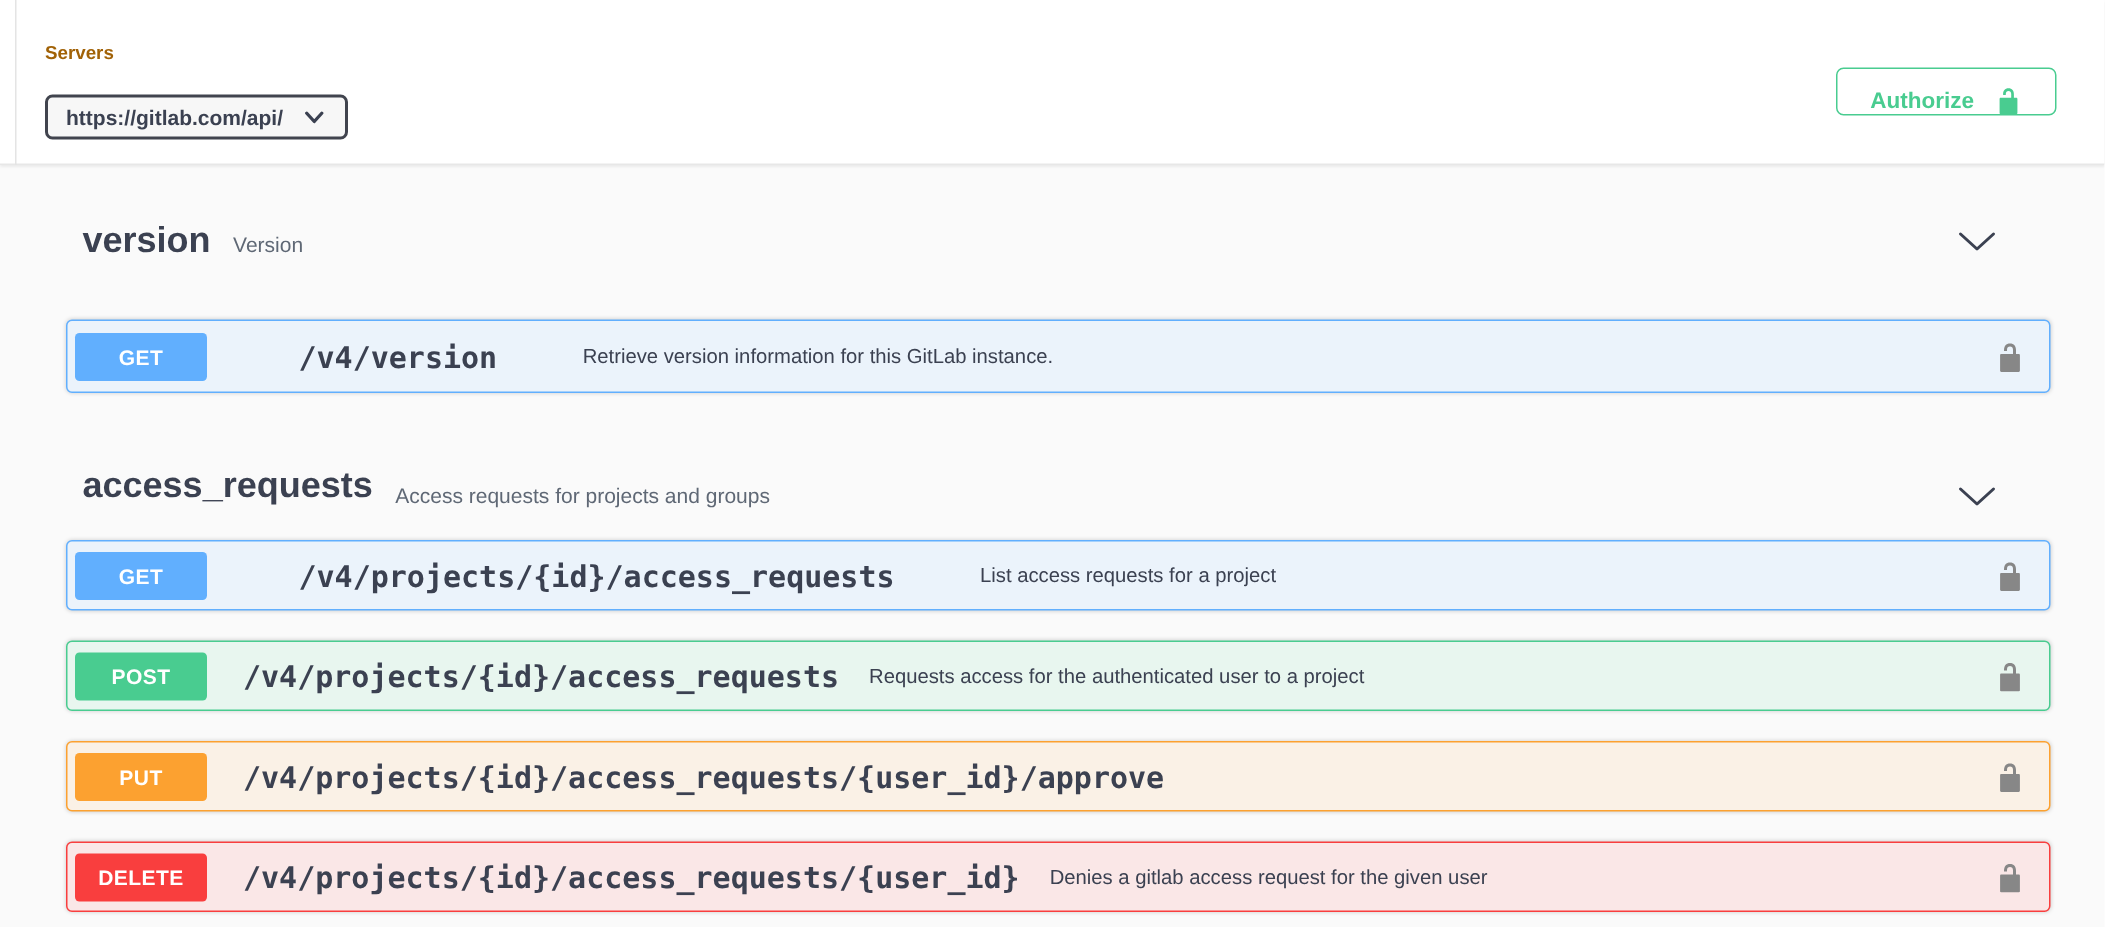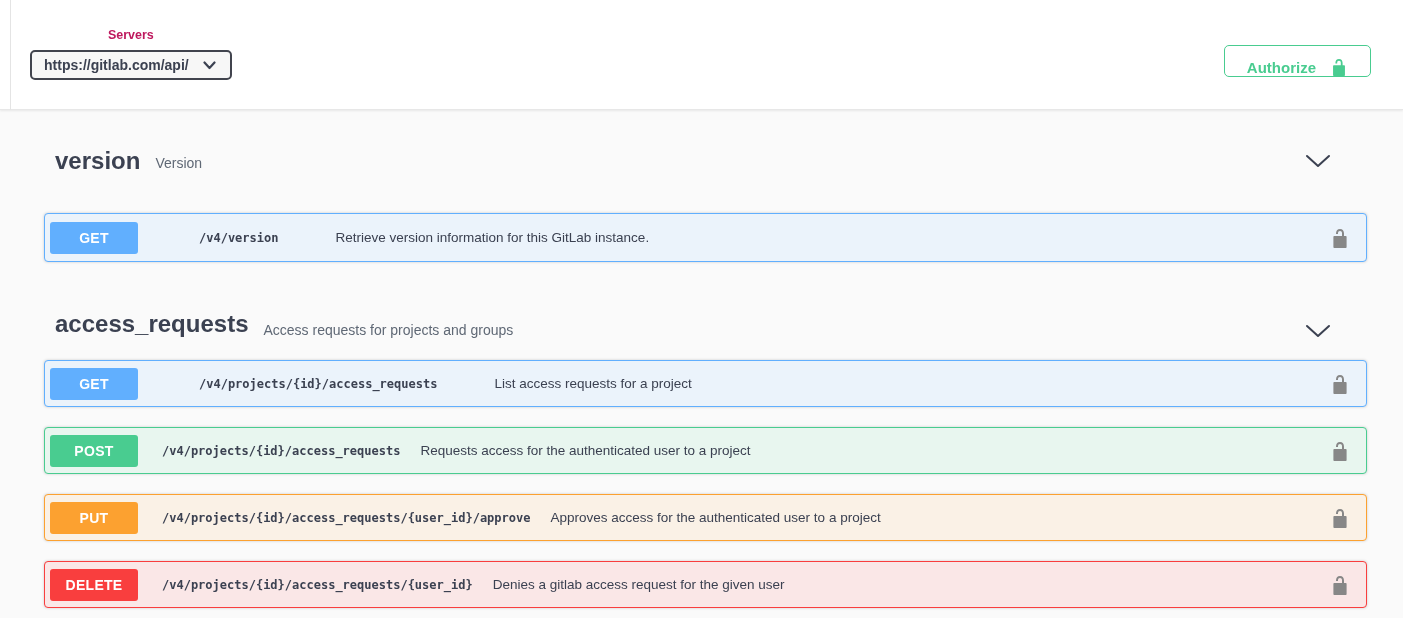--- a/index.html
+++ b/index.html
@@ -23,23 +23,22 @@
     position: absolute;
     left: 10px; top: 0;
     width: 1px; height: 110px;
     background: #e4e4e4;
   }
   .servers { position: absolute; left: 30px; top: 28px; }
   .servers-label {
     display: block;
     font-size: 12.5px;
     font-weight: bold;
-    color: #be185d;
-    margin-bottom: 8px;
-    text-align: center;
+    color: #a16207;
+    margin-bottom: 21px;
   }
   .server-select {
     display: inline-flex;
     align-items: center;
     gap: 14px;
     border: 2px solid #41444e;
     border-radius: 5px;
     background: #f7f7f7;
     padding: 5px 14px 5px 12px;
     height: 30px;
@@ -131,21 +130,21 @@
   }
   .get    .method-badge { background: #61affe; }
   .post   .method-badge { background: #49cc90; }
   .put    .method-badge { background: #fca130; }
   .delete .method-badge { background: #f93e3e; }
 
   .op-path {
     margin-left: 24px;
     font-family: "DejaVu Sans Mono", monospace;
     font-weight: bold;
-    font-size: 12px;
+    font-size: 20px;
     color: #3b4151;
     white-space: nowrap;
   }
   .op-desc {
     margin-left: 20px;
     font-size: 13.5px;
     color: #3b4151;
     white-space: nowrap;
   }
   .lock-btn {
@@ -231,21 +230,20 @@
       <button class="lock-btn">
         <svg width="20" height="20" viewBox="0 0 20 20">
           <path fill="#878787" d="M15.8 8H14V5.6C14 2.703 12.665 1 10 1 7.334 1 6 2.703 6 5.6V6h2v-.801C8 3.754 8.797 3 10 3c1.203 0 2 .754 2 2.199V8H4.2c-.442 0-.8.358-.8.8v10.4c0 .442.358.8.8.8h11.6c.442 0 .8-.358.8-.8V8.8c0-.442-.358-.8-.8-.8z"></path>
         </svg>
       </button>
     </div>
 
     <div class="opblock put">
       <span class="method-badge">PUT</span>
       <span class="op-path">/v4/projects/{id}/access_requests/{user_id}/approve</span>
-      <span class="op-desc">Approves access for the authenticated user to a project</span>
       <button class="lock-btn">
         <svg width="20" height="20" viewBox="0 0 20 20">
           <path fill="#878787" d="M15.8 8H14V5.6C14 2.703 12.665 1 10 1 7.334 1 6 2.703 6 5.6V6h2v-.801C8 3.754 8.797 3 10 3c1.203 0 2 .754 2 2.199V8H4.2c-.442 0-.8.358-.8.8v10.4c0 .442.358.8.8.8h11.6c.442 0 .8-.358.8-.8V8.8c0-.442-.358-.8-.8-.8z"></path>
         </svg>
       </button>
     </div>
 
     <div class="opblock delete">
       <span class="method-badge">DELETE</span>
       <span class="op-path">/v4/projects/{id}/access_requests/{user_id}</span>

